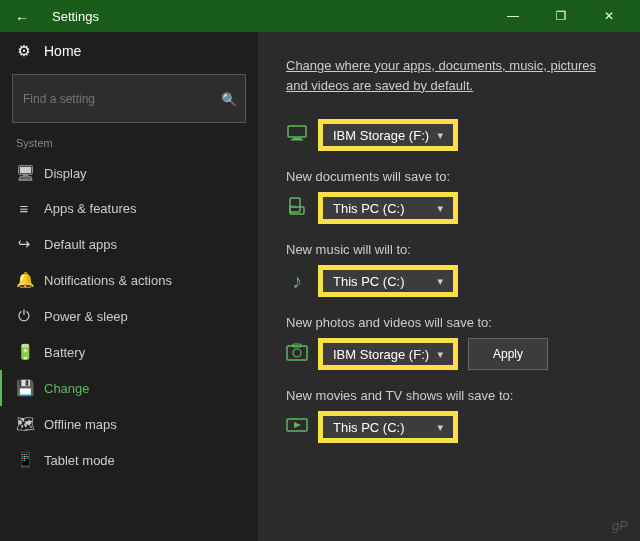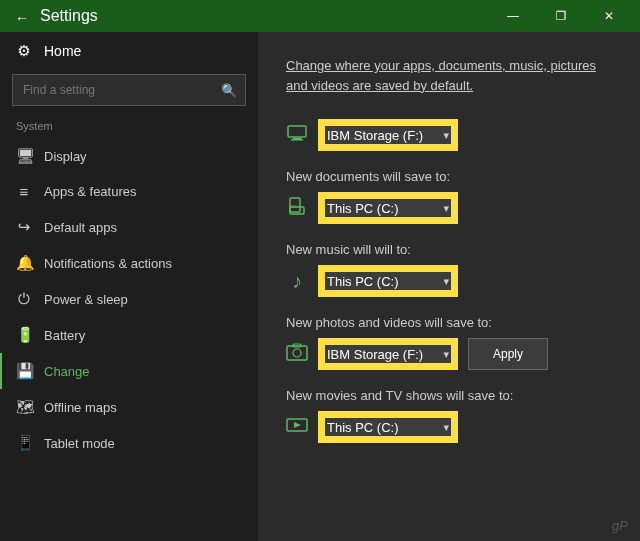--- a/index.html
+++ b/index.html
@@ -27,23 +27,23 @@
       width: 28px;
       height: 28px;
       display: flex;
       align-items: center;
       justify-content: center;
       cursor: pointer;
       color: #fff;
       font-size: 14px;
     }
     .titlebar-title {
-      font-size: 16px;
-      color: #fff;
-      margin-left: 4px;
+      font-size: 13px;
+      color: #fff;
+      margin-left: 16px;
       flex: 1;
     }
     .titlebar-controls {
       display: flex;
       gap: 2px;
     }
     .titlebar-btn {
       width: 46px;
       height: 32px;
       display: flex;
@@ -78,21 +78,21 @@
       gap: 12px;
       font-size: 14px;
       color: #fff;
     }
     .sidebar-search {
       margin: 4px 12px 10px;
       position: relative;
     }
     .sidebar-search input {
       width: 100%;
-      height: 32px;
+      height: 49px;
       background: #2d2d2d;
       border: 1px solid #555;
       color: #aaa;
       font-size: 12px;
       padding: 0 32px 0 10px;
       outline: none;
     }
     .sidebar-search-icon {
       position: absolute;
       right: 8px;
@@ -165,24 +165,24 @@
       gap: 10px;
     }
     .save-row-icon {
       color: #5cb85c;
       font-size: 18px;
       width: 22px;
       text-align: center;
     }
     .dropdown {
       background: #3c3c3c;
-      border: 7px solid #fde047;
-      color: #fff;
-      font-size: 13px;
-      padding: 5px 2px;
+      border: 5px solid #fde047;
+      color: #fff;
+      font-size: 13px;
+      padding: 5px 10px;
       min-width: 140px;
       display: flex;
       align-items: center;
       justify-content: space-between;
       cursor: pointer;
       height: 32px;
     }
     .dropdown-arrow {
       margin-left: 8px;
       font-size: 11px;

